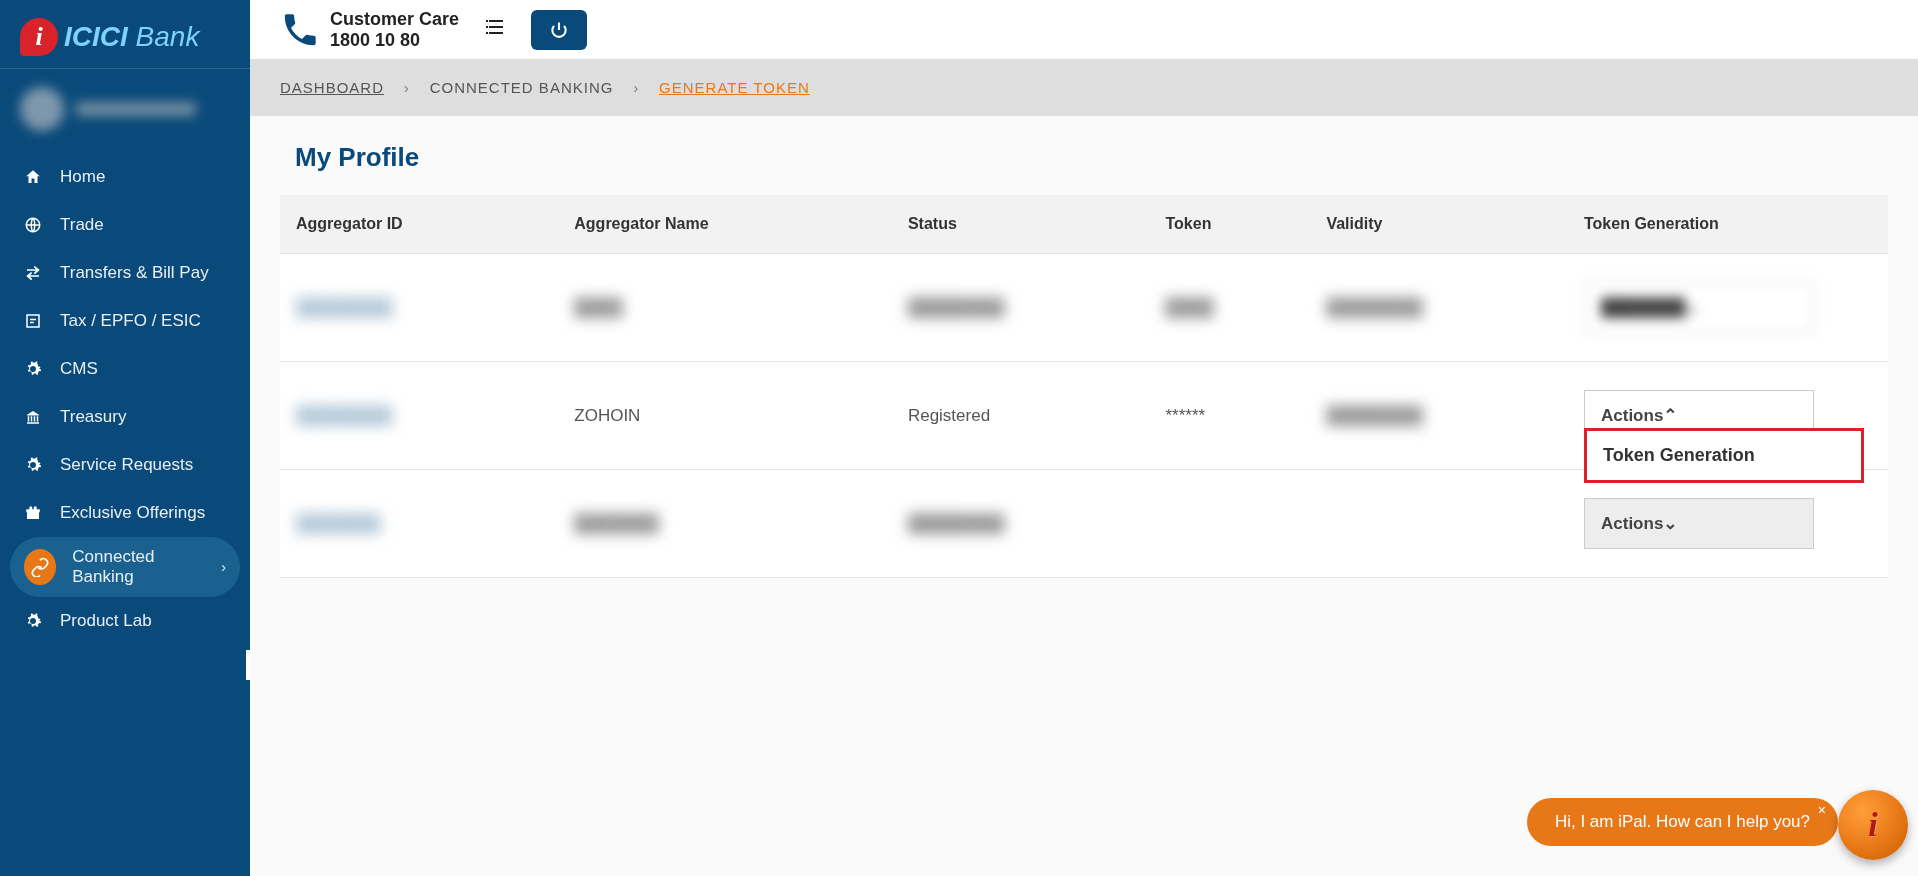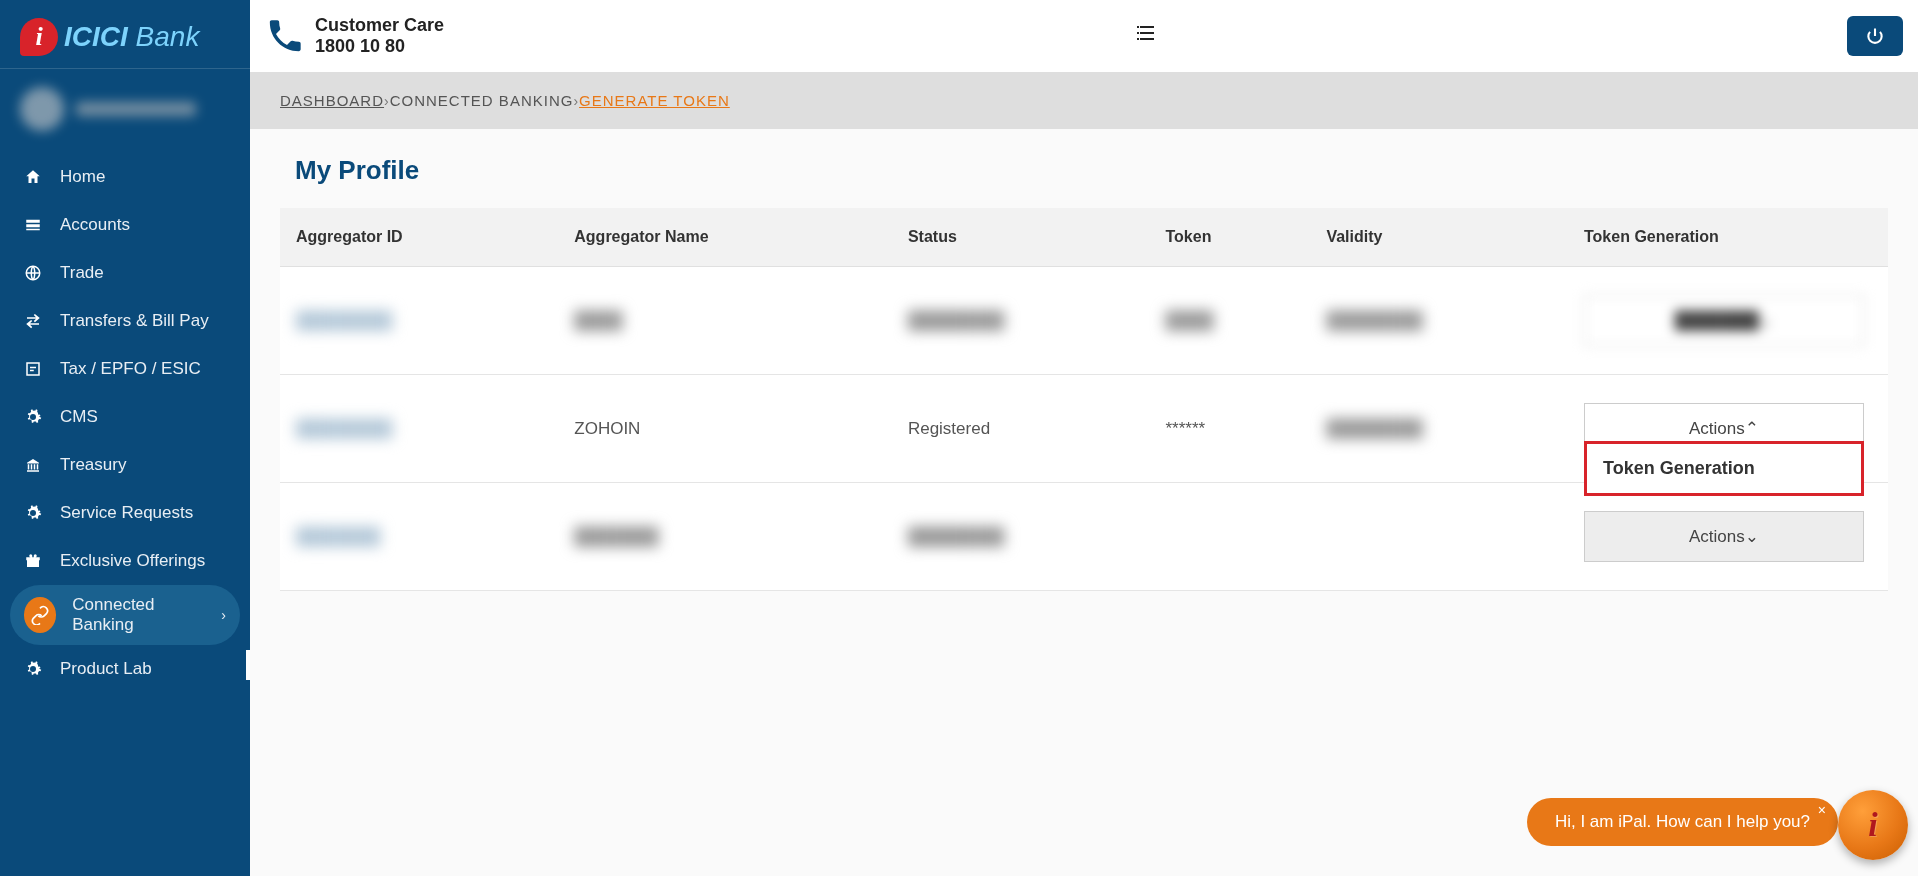--- a/index.html
+++ b/index.html
@@ -16,44 +16,44 @@
 .avatar { width: 44px; height:44px; border-radius:50%; background:#ccc; }
 .nav { list-style: none; }
 .nav li { display:flex; align-items:center; gap:16px; padding: 14px 22px; cursor:pointer; font-size:17px; color:#e8eef4; }
 .nav li .nav-icon { width:22px; display:flex; justify-content:center; font-size:17px; }
 .nav li.active { background: #1a618f; border-radius: 40px; margin: 0 10px; padding: 10px 14px; }
 .nav li.active .icon-circle { width:36px; height:36px; border-radius:50%; background:#e87817; display:flex; align-items:center; justify-content:center; }
 .nav li .chev { margin-left:auto; font-size:14px; }
 .sidebar-notch { position:absolute; top: 650px; right:-6px; width:10px; height:30px; background:#fff; border-radius:0 6px 6px 0; }
 
 .main { position: absolute; left: 250px; top:0; right:0; height:876px; background:#fafafa; }
-.topbar { height: 72px; background:#fff; display:flex; align-items:center; justify-content:space-between; padding: 0 15px; gap: 24px; }
+.topbar { height: 59px; background:#fff; display:flex; align-items:center; justify-content:flex-start; padding: 0 30px; gap: 24px; }
 .phone-block { display:flex; align-items:center; gap:10px; }
 .phone-icon { width:40px; height:40px; color:#0a4a7a; }
 .phone-text .t1 { font-weight:bold; font-size:18px; color:#222; }
 .phone-text .t2 { font-weight:bold; font-size:18px; color:#222; }
 .menu-icon { font-size:22px; color:#222; cursor:pointer; }
 .power-btn { background:#0a4a7a; border:none; border-radius:6px; width:56px; height:40px; display:flex; align-items:center; justify-content:center; cursor:pointer; }
 .power-btn svg { width:20px; height:20px; }
 
-.breadcrumb { background:#dedede; padding: 20px 30px; display:flex; align-items:center; font-size:15px; letter-spacing:1px;text-align:right; }
+.breadcrumb { background:#dedede; padding: 20px 30px; display:flex; align-items:center; gap:20px; font-size:15px; letter-spacing:1px;text-align:right; }
 .breadcrumb a { color:#555; text-decoration: underline; cursor:pointer; }
 .breadcrumb a.active { color:#e87817; }
 .breadcrumb .sep { color:#777; font-size:14px; }
 
 .content { padding: 20px 30px; }
 .page-title { color:#0a4a7a; font-size:26px; font-weight:bold; padding: 6px 0 22px 0; margin-left: 15px; }
 
 .table { width:100%; border-collapse: collapse; background:#fff; }
 .table thead th { background:#f2f2f2; text-align:left; padding: 20px 16px; font-size:16px; color:#333; font-weight:bold; border-bottom:1px solid #e0e0e0; }
 .table tbody td { padding: 28px 16px; border-bottom:1px solid #e5e5e5; font-size:17px; color:#555; vertical-align: middle; position:relative; }
 .blur { filter: blur(7px); color:#999; }
 .blur-light { filter: blur(7px); color:#b5c9d9; }
 .actions-cell { width: 320px; }
-.actions-btn { width: 280px; border:1px solid #ccc; background:#fff; padding: 14px 16px; display:flex; align-items:center; justify-content:center; font-size:17px; color:#444; cursor:pointer; }
+.actions-btn { width: 230px; border:1px solid #ccc; background:#fff; padding: 14px 16px; display:flex; align-items:center; justify-content:flex-start; font-size:17px; color:#444; cursor:pointer;font-weight:bold; }
 .actions-btn.blurred { filter: blur(6px); }
 .actions-btn.grey { background:#ededed; }
 .dropdown-panel { position:absolute; top: 66px; left:16px; width:280px; border:3px solid #d8232a; background:#fff; padding: 14px 16px; font-size:18px; color:#333; font-weight:bold; z-index:5; }
 
 .ipal-bar { position:absolute; bottom:30px; right: 80px; background:#e87817; color:#fff; border-radius:28px; padding: 14px 28px; font-size:17px; display:flex; align-items:center; gap:10px; }
 .ipal-close { position:absolute; top:4px; right:12px; font-size:14px; cursor:pointer; }
 .ipal-orb { position:absolute; bottom: 16px; right: 10px; width:70px; height:70px; border-radius:50%; background: radial-gradient(circle at 35% 30%, #ff9f3a, #e87817 55%, #c95d00); display:flex; align-items:center; justify-content:center; font-style:italic; font-family:Georgia,serif; color:#a01818; font-weight:bold; font-size:34px; box-shadow: 0 4px 10px rgba(0,0,0,0.3); cursor:pointer; }
 .ipal-orb span { color:#b0181e; text-shadow: 1px 1px 0 #fff3; }
 </style>
 </head>
@@ -71,30 +71,20 @@
     <div style="width:120px;height:14px;background:#bbb;border-radius:4px;"></div>
   </div>
   <ul class="nav">
     <li>
         <span class="nav-icon">
       <svg viewBox="0 0 24 24" width="18" height="18" fill="#fff">
             <path d="M12 3l9 8h-3v9h-4v-6H10v6H6v-9H3z"></path>
           </svg>
     </span>
         <span>Home</span>
-      </li>
-    <li>
-        <span class="nav-icon">
-      <svg viewBox="0 0 24 24" width="18" height="18" fill="#fff">
-            <rect x="3" y="5" width="18" height="4"></rect>
-            <rect x="3" y="11" width="18" height="4"></rect>
-            <rect x="3" y="17" width="18" height="2"></rect>
-          </svg>
-    </span>
-        <span>Accounts</span>
       </li>
     <li>
         <span class="nav-icon">
       <svg viewBox="0 0 24 24" width="18" height="18" fill="none" stroke="#fff" stroke-width="2">
             <circle cx="12" cy="12" r="9"></circle>
             <path d="M3 12h18M12 3c3 3 3 15 0 18M12 3c-3 3-3 15 0 18"></path>
           </svg>
     </span>
         <span>Trade</span>
       </li>

